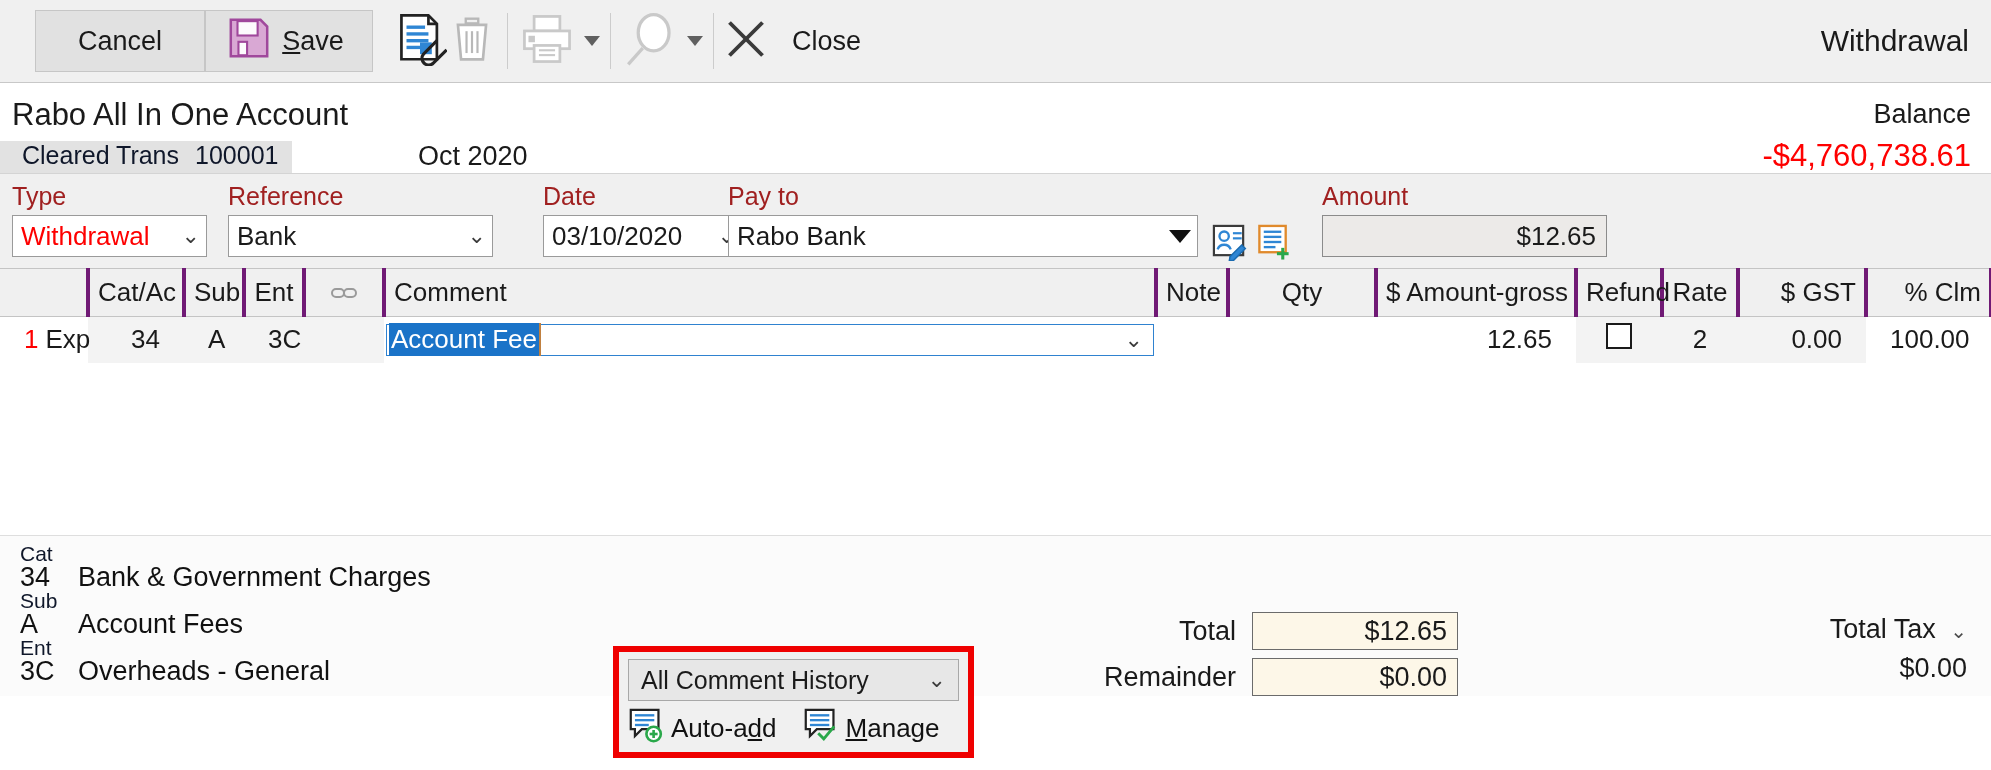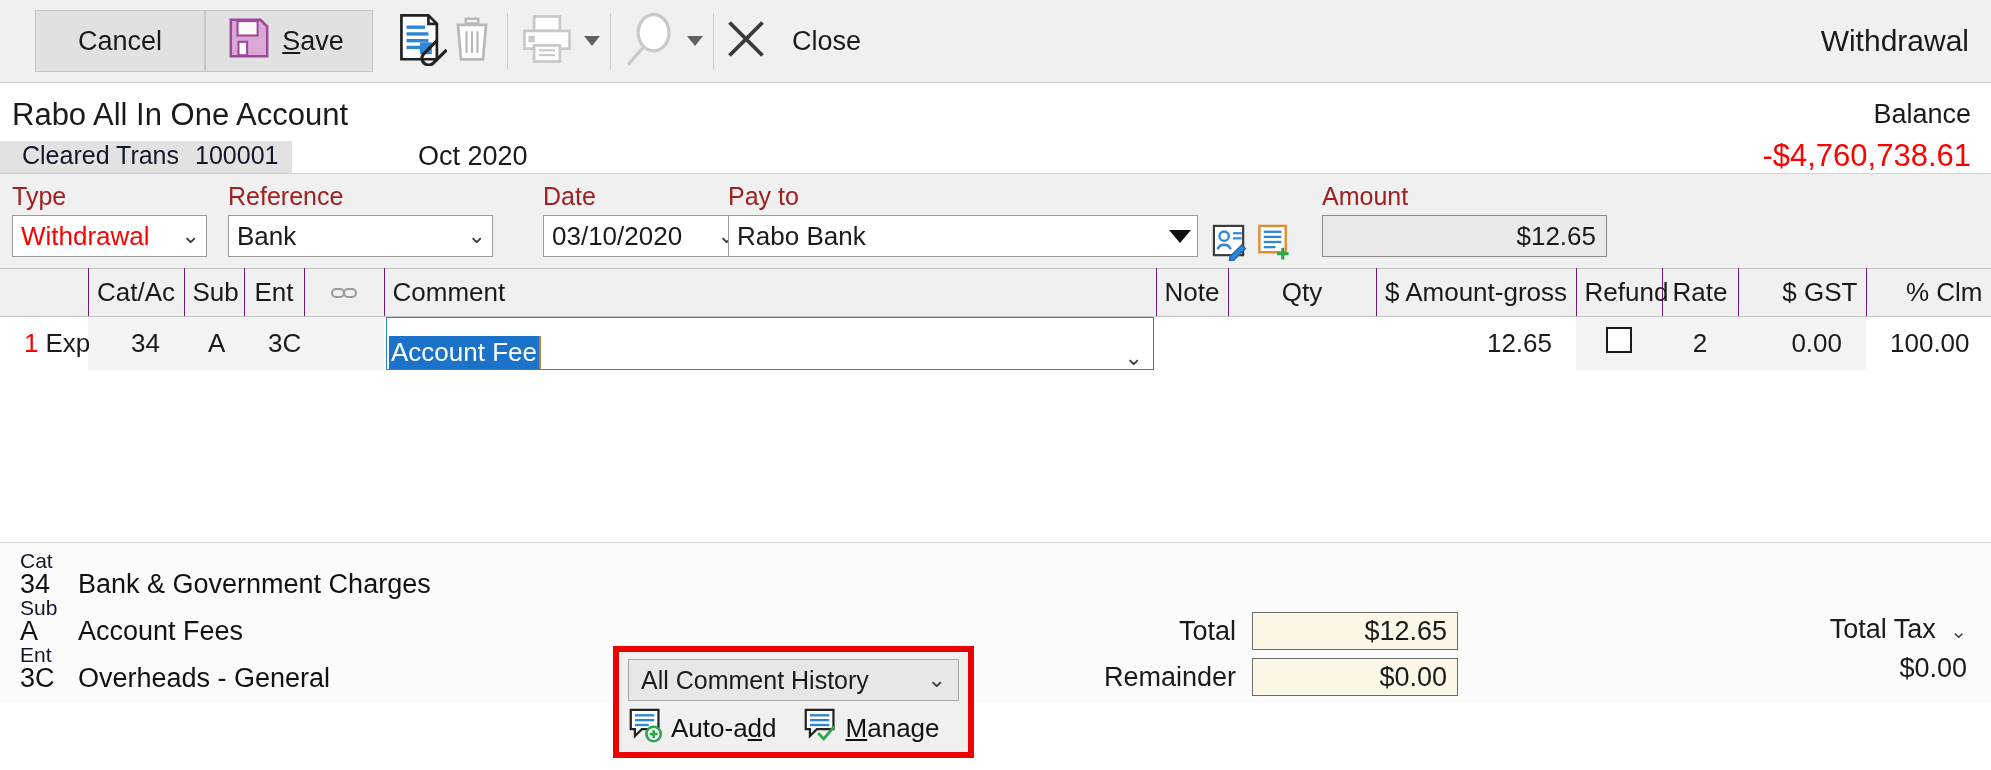--- a/index.html
+++ b/index.html
@@ -138,21 +138,21 @@
 
   
   .grid-wrap { position: relative; background: #ffffff; }
   table.grid {
     width: 1991px;
     border-collapse: collapse;
     table-layout: fixed;
   }
   table.grid th {
     background: #f0f0f0;
-    border-right: 1px solid #701a75;
+    border-right: 4px solid #701a75;
     border-bottom: 1px solid #c4c4c4;
     border-top: 1px solid #c4c4c4;
     font-weight: normal;
     font-size: 26px;
     color: #1a1a1a;
     height: 48px;
     padding: 0 8px;
     text-align: center;
     white-space: nowrap;
   }
@@ -166,24 +166,24 @@
     background: #ffffff;
     white-space: nowrap;
     border: none;
   }
   table.grid td.shade { background: #f3f3f3; }
   table.grid td.ta-r { text-align: right; }
   table.grid td.ta-c { text-align: center; }
   .rownum { color: #fe0000; margin-right: 7px; }
   .cell-editor {
     position: relative;
-    height: 53px;
+    height: 32px;
     border: 1px solid #2f82d0;
     background: #ffffff;
-    display: flex; align-items: flex-end;
+    display: flex; align-items: center;
     padding: 0 4px 0 2px;
     cursor: text;
   }
   .sel-text {
     background: #1a73c8;
     color: #ffffff;
     font-size: 26px;
     padding: 1px 2px;
     border-right: 2px solid #c08040;
   }

